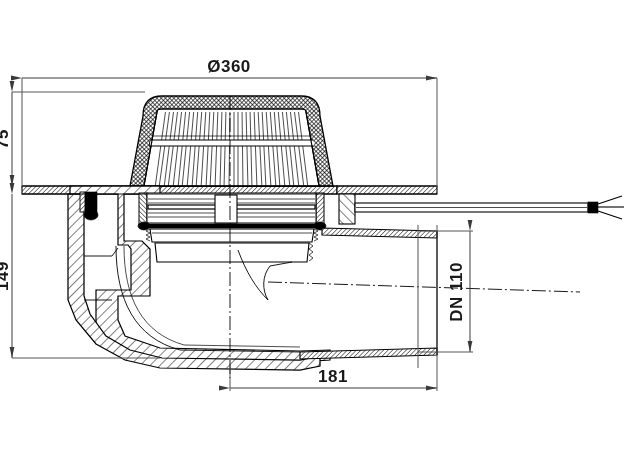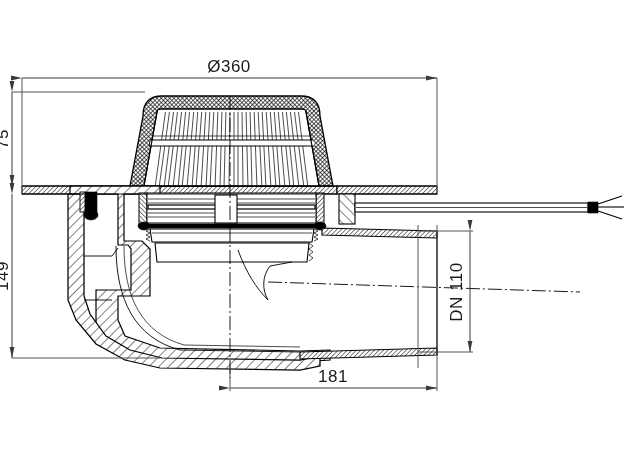--- a/index.html
+++ b/index.html
@@ -9,20 +9,21 @@
   }
   body {
     font-family: "Liberation Sans", sans-serif;
   }
   #drawing-root {
     position: relative;
     width: 630px;
     height: 465px;
     background: #ffffff;
     overflow: hidden;
+    font-weight: bold;
   }
   svg#cad {
     display: block;
     width: 630px;
     height: 465px;
   }
   .dimtext {
     font-family: "Liberation Sans", sans-serif;
     font-size: 17px;
     fill: #1a1a1a;

